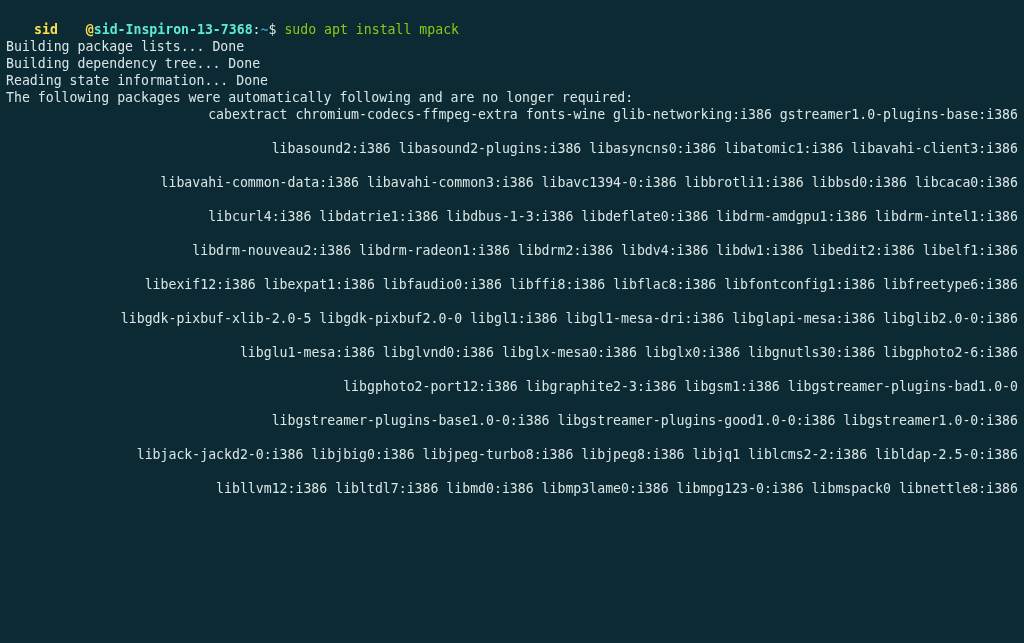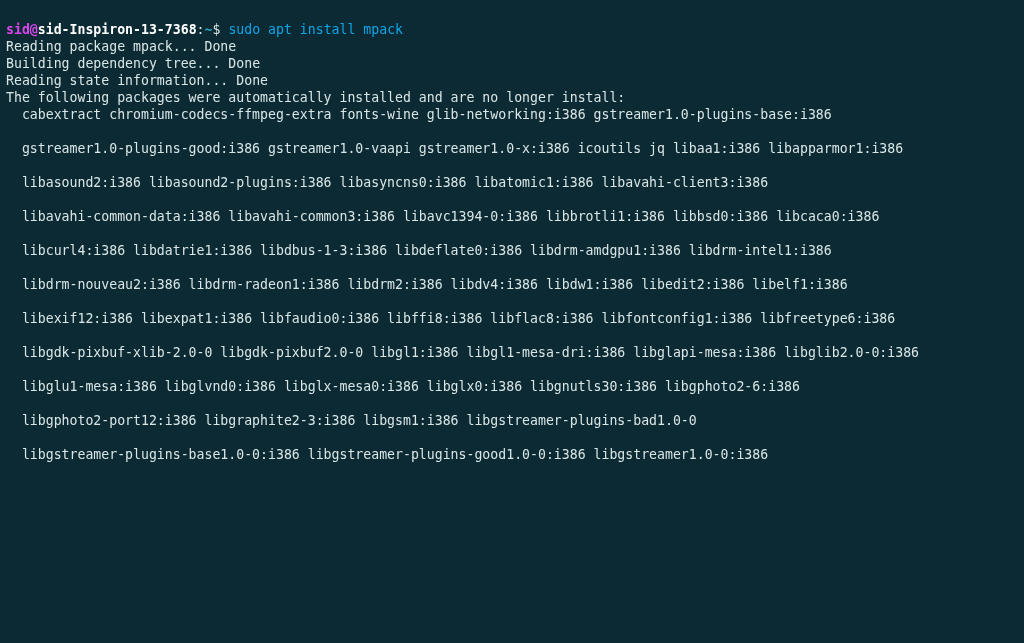--- a/index.html
+++ b/index.html
@@ -12,48 +12,49 @@
   }
   .terminal {
     font-family: "DejaVu Sans Mono", "Liberation Mono", Consolas, monospace;
     font-size: 13.2px;
     line-height: 17px;
     color: #d9e6e6;
     white-space: pre-wrap;
     padding: 4px 6px;
     letter-spacing: 0px;
   }
-  .prompt-user { color: #d946ef; font-weight: bold; }
-  .prompt-host { color: #ffffff; font-weight: bold; }
+  .prompt-user { color: #fde047; font-weight: bold; margin-left: 28px; }
+  .prompt-host { color: #5eead4; font-weight: bold; }
   .prompt-path { color: #2da2c6; font-weight: bold; }
   .prompt-colon { color: #d9e6e6; }
   .prompt-dollar { color: #d9e6e6; }
-  .cmd { color: #0ea5e9; }
-  .indent { padding-left: 2ch; display: block; }
+  .cmd { color: #84cc16; }
+  .indent { padding-left: 2ch; display: block; text-align: right; }
 </style>
 </head>
 <body>
 
 <div class="terminal">
 <span><span class="prompt-user">sid</span><span class="prompt-user">@</span><span class="prompt-host">sid-Inspiron-13-7368</span><span class="prompt-colon">:</span><span class="prompt-path">~</span><span class="prompt-dollar">$ </span><span class="cmd">sudo apt install mpack</span></span>
-<span>Reading package mpack... Done</span>
+<span>Building package lists... Done</span>
 <span>Building dependency tree... Done</span>
 <span>Reading state information... Done</span>
-<span>The following packages were automatically installed and are no longer install:</span>
+<span>The following packages were automatically following and are no longer required:</span>
 <span class="indent">cabextract chromium-codecs-ffmpeg-extra fonts-wine glib-networking:i386 gstreamer1.0-plugins-base:i386</span>
-<span class="indent">gstreamer1.0-plugins-good:i386 gstreamer1.0-vaapi gstreamer1.0-x:i386 icoutils jq libaa1:i386 libapparmor1:i386</span>
 <span class="indent">libasound2:i386 libasound2-plugins:i386 libasyncns0:i386 libatomic1:i386 libavahi-client3:i386</span>
 <span class="indent">libavahi-common-data:i386 libavahi-common3:i386 libavc1394-0:i386 libbrotli1:i386 libbsd0:i386 libcaca0:i386</span>
 <span class="indent">libcurl4:i386 libdatrie1:i386 libdbus-1-3:i386 libdeflate0:i386 libdrm-amdgpu1:i386 libdrm-intel1:i386</span>
 <span class="indent">libdrm-nouveau2:i386 libdrm-radeon1:i386 libdrm2:i386 libdv4:i386 libdw1:i386 libedit2:i386 libelf1:i386</span>
 <span class="indent">libexif12:i386 libexpat1:i386 libfaudio0:i386 libffi8:i386 libflac8:i386 libfontconfig1:i386 libfreetype6:i386</span>
-<span class="indent">libgdk-pixbuf-xlib-2.0-0 libgdk-pixbuf2.0-0 libgl1:i386 libgl1-mesa-dri:i386 libglapi-mesa:i386 libglib2.0-0:i386</span>
+<span class="indent">libgdk-pixbuf-xlib-2.0-5 libgdk-pixbuf2.0-0 libgl1:i386 libgl1-mesa-dri:i386 libglapi-mesa:i386 libglib2.0-0:i386</span>
 <span class="indent">libglu1-mesa:i386 libglvnd0:i386 libglx-mesa0:i386 libglx0:i386 libgnutls30:i386 libgphoto2-6:i386</span>
 <span class="indent">libgphoto2-port12:i386 libgraphite2-3:i386 libgsm1:i386 libgstreamer-plugins-bad1.0-0</span>
 <span class="indent">libgstreamer-plugins-base1.0-0:i386 libgstreamer-plugins-good1.0-0:i386 libgstreamer1.0-0:i386</span>
+<span class="indent">libjack-jackd2-0:i386 libjbig0:i386 libjpeg-turbo8:i386 libjpeg8:i386 libjq1 liblcms2-2:i386 libldap-2.5-0:i386</span>
+<span class="indent">libllvm12:i386 libltdl7:i386 libmd0:i386 libmp3lame0:i386 libmpg123-0:i386 libmspack0 libnettle8:i386</span>
 
 
 
 
 
 
 
 
 
 

